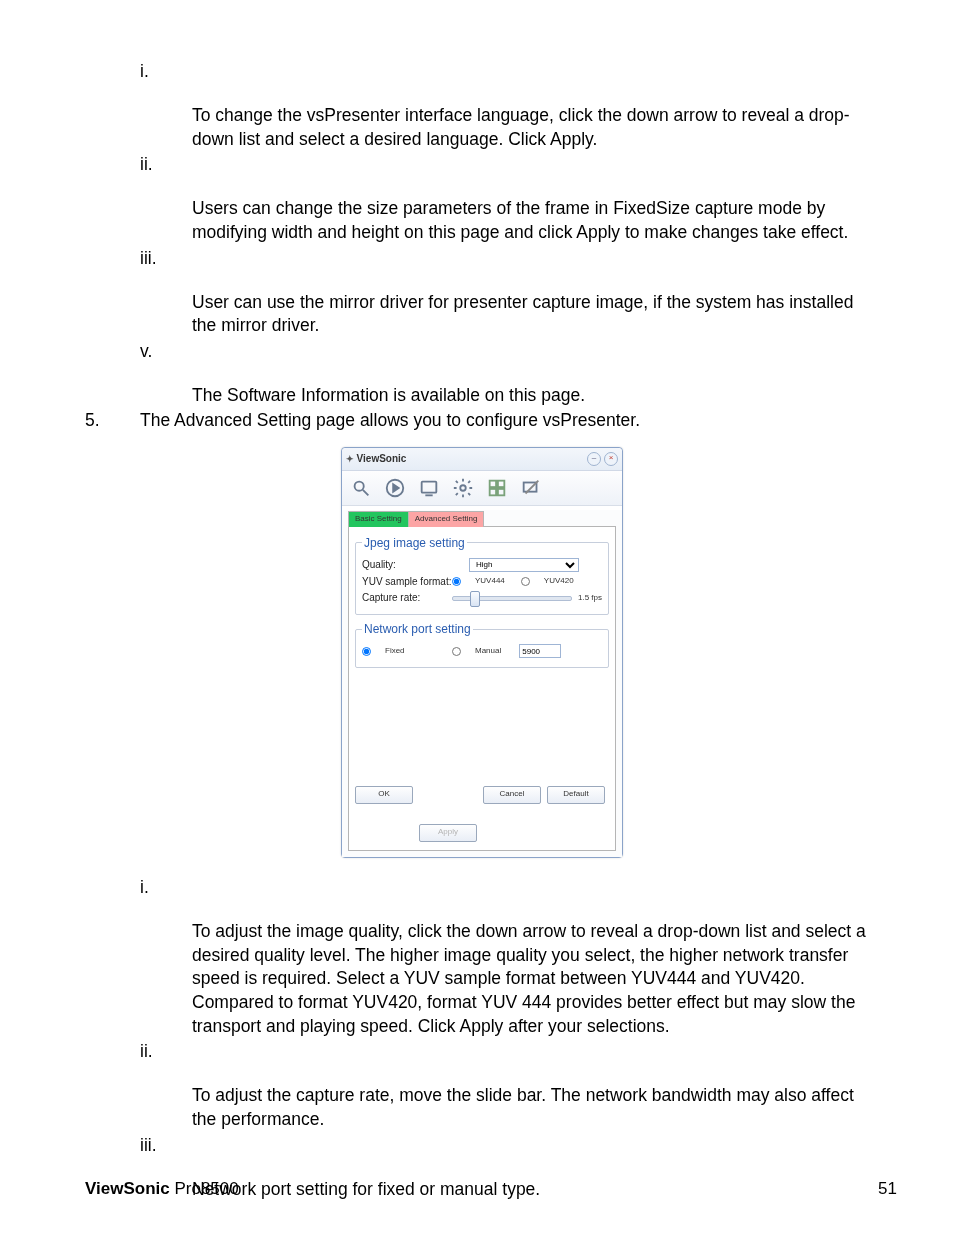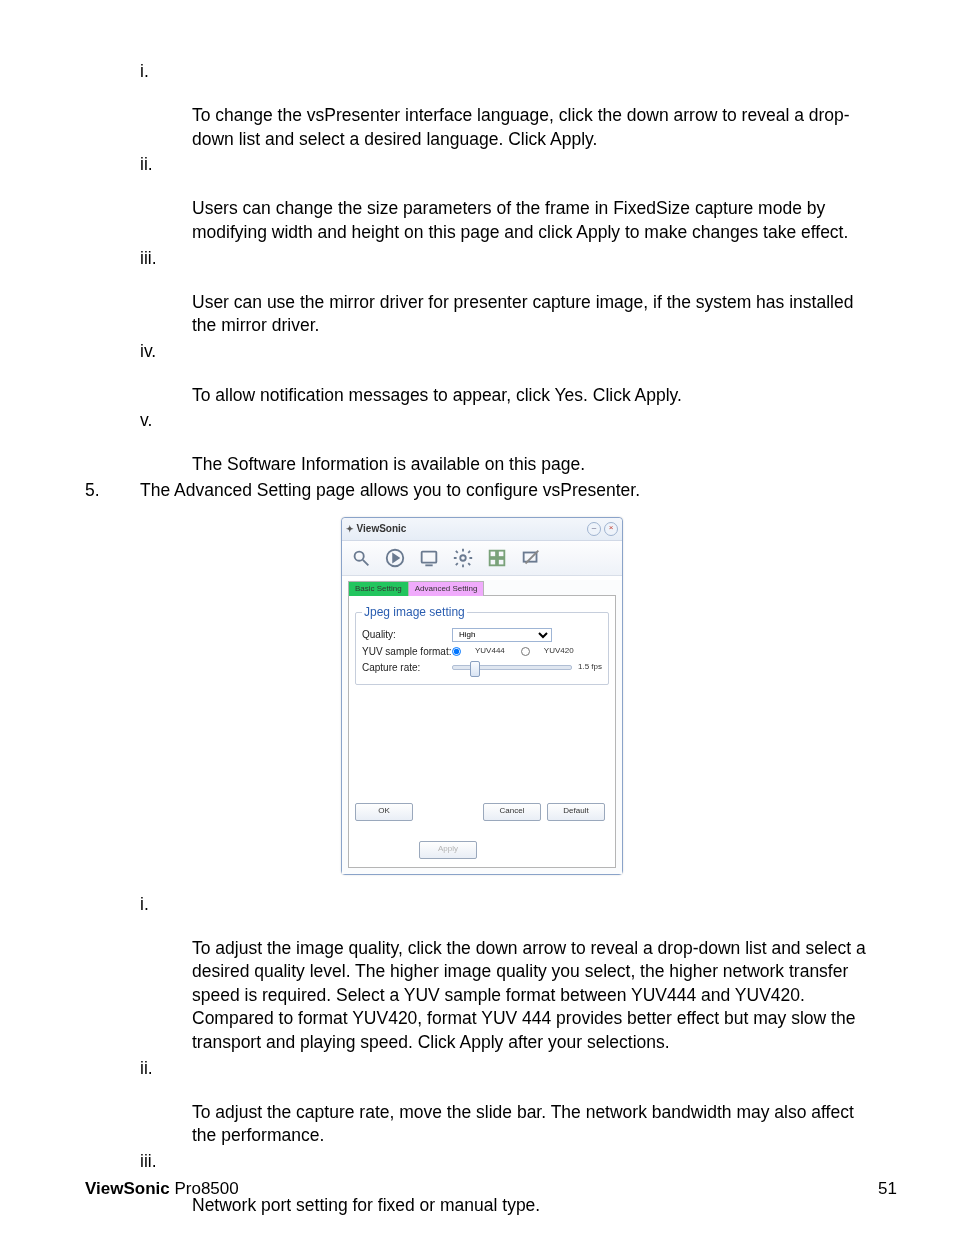--- a/index.html
+++ b/index.html
@@ -131,21 +131,21 @@
     font-size: 8px;
     padding: 2px 6px;
     border: 1px solid #b5b5b5;
     border-bottom: none;
     background: #22c55e;
     margin-right: -1px;
     position: relative;
     top: 1px;
   }
   .tab.active {
-    background: #f0abfc;
+    background: #fca5a5;
     z-index: 2;
   }
   .panel {
     border: 1px solid #b5b5b5;
     background: #fff;
     padding: 4px 6px 6px 6px;
   }
   fieldset {
     border: 1px solid #c6cedc;
     border-radius: 2px;
@@ -169,21 +169,22 @@
   }
   select, input[type=text] {
     font-size: 8px;
     border: 1px solid #9fb5d5;
     height: 14px;
     box-sizing: border-box;
     padding: 0 2px;
     background: #fff;
   }
   select {
-    width: 100px;
+    width: 110px;
+    margin-left: 17px;
   }
   input.port { width: 42px; }
   .radio-pair {
     display: flex;
     align-items: center;
     gap: 12px;
     font-size: 8px;
   }
   input[type=radio] {
     margin: 0 2px 0 0;
@@ -265,24 +266,20 @@
         <span class="rn">i.</span>
         <span class="txt">To change the vsPresenter interface language, click the down arrow to reveal a drop-down list and select a desired language. Click Apply.</span>
       </li>
     <li>
         <span class="rn">ii.</span>
         <span class="txt">Users can change the size parameters of the frame in FixedSize capture mode by modifying width and height on this page and click Apply to make changes take effect.</span>
       </li>
     <li>
         <span class="rn">iii.</span>
         <span class="txt">User can use the mirror driver for presenter capture image, if the system has installed the mirror driver.</span>
-      </li>
-    <li>
-        <span class="rn">iv.</span>
-        <span class="txt">To allow notification messages to appear, click Yes. Click Apply.</span>
       </li>
     <li>
         <span class="rn">v.</span>
         <span class="txt">The Software Information is available on this page.</span>
       </li>
   </ol>
 
   <ol class="outer">
     <li>
       <span class="num">5.</span>
@@ -372,20 +369,35 @@
             </div>
             <div class="row">
               <span class="lbl">Capture rate:</span>
               <div class="slider">
                 <div class="track"></div>
                 <div class="thumb"></div>
               </div>
               <span class="fps">1.5 fps</span>
             </div>
           </fieldset>
+          <fieldset>
+            <legend>Network port setting</legend>
+            <div class="row">
+              <label class="radio-pair" style="flex:0 0 90px">
+                  <input type="radio" checked="" style="">
+                  <span>Fixed</span>
+                </label>
+              <label class="radio-pair">
+                  <input type="radio" style="">
+                  <span>Manual</span>
+                </label>
+              <span style="width:18px"></span>
+              <input type="text" class="port" value="5900" style="">
+            </div>
+          </fieldset>
           <div class="spacer-big"></div>
           <div class="btnrow">
             <div class="btn">OK</div>
             <div class="btn disabled">Apply</div>
             <div class="btn">Cancel</div>
             <div class="btn">Default</div>
           </div>
         </div>
       </div>
     </div>

